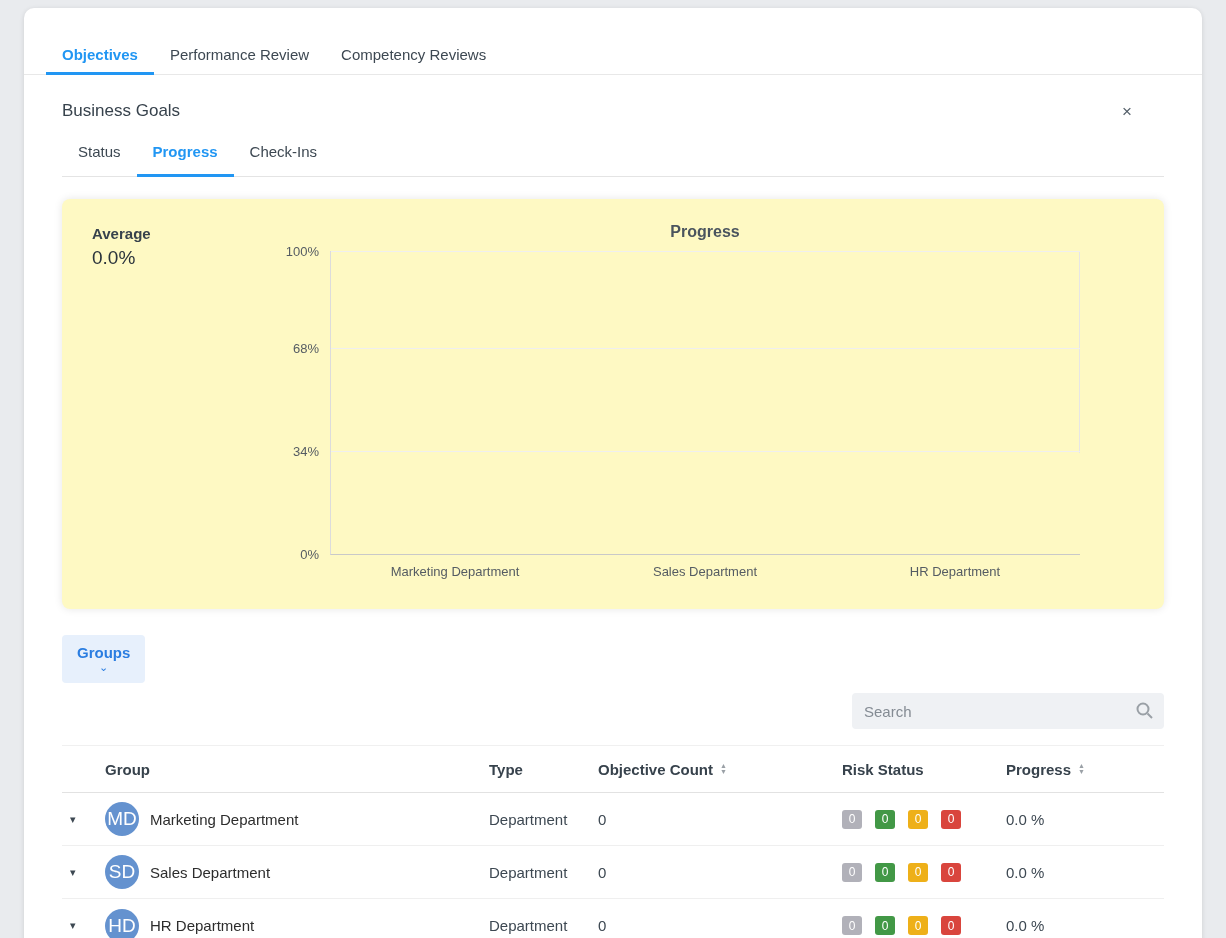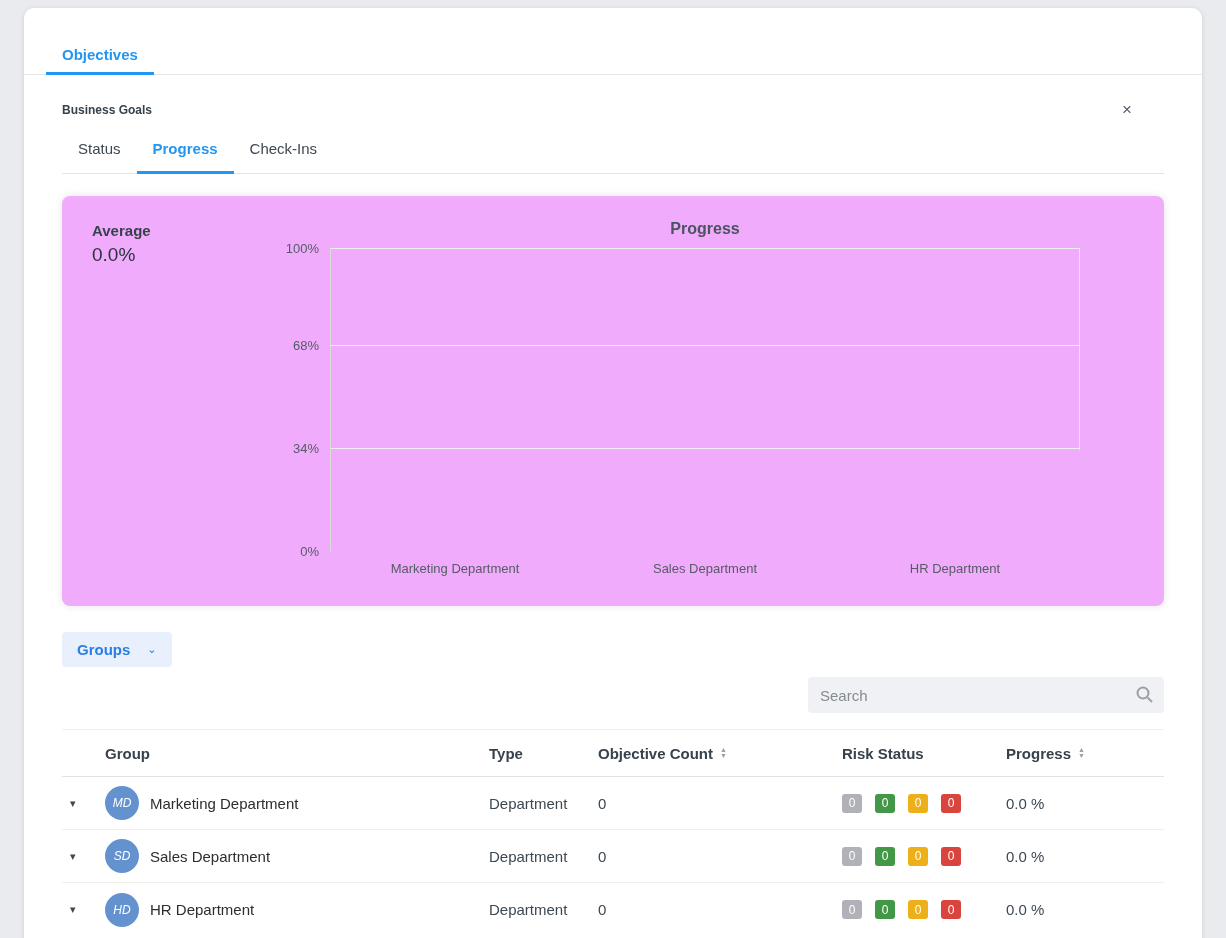--- a/index.html
+++ b/index.html
@@ -40,21 +40,21 @@
     margin-bottom: -1px;
   }
 
   
   .panel-header {
     display: flex;
     justify-content: space-between;
     align-items: center;
     margin-top: 26px;
   }
-  .panel-title { font-size: 12px; font-weight: bold; color: #37424c; }
+  .panel-title { font-size: 17px; font-weight: normal; color: #37424c; }
   .close-btn {
     background: none; border: none;
     font-size: 17px; color: #55606a;
     cursor: pointer;
     margin-right: 32px;
     line-height: 1;
   }
 
   
   .sub-tabs {
@@ -71,21 +71,21 @@
   .sub-tab.active {
     color: #2196f3;
     font-weight: bold;
     border-bottom: 3px solid #2196f3;
     margin-bottom: -1px;
   }
 
   
   .chart-card {
     margin-top: 22px;
-    background: #f0abfc;
+    background: #fef9c3;
     border-radius: 8px;
     box-shadow: 0 0 8px rgba(0,0,0,0.10);
     position: relative;
     padding: 24px 0 30px;
   }
   .average-block { position: absolute; left: 30px; top: 26px; }
   .average-label { font-size: 15px; font-weight: bold; color: #37424c; }
   .average-value { font-size: 19px; color: #2b343c; margin-top: 5px; }
   .chart-area { margin: 0 84px 0 268px; }
   .chart-title {
@@ -118,34 +118,35 @@
     white-space: nowrap;
   }
   .plot-cats { display: flex; margin-top: 9px; }
   .plot-cat { flex: 1; text-align: center; font-size: 13px; color: #555c63; }
 
   
   .groups-row { margin-top: 26px; }
   .groups-btn {
     display: inline-flex;
     align-items: center;
-    gap: 17px;
+    gap: 0;
     background: #e7f0fc;
     color: #2a7de1;
     border: none;
     border-radius: 4px;
     padding: 9px 15px;
     font-size: 15px;
     font-weight: bold;
     font-family: inherit;
     cursor: pointer;
+    flex-direction: column;
   }
   .groups-btn .chev { font-size: 11px; font-weight: normal; }
   .search-row { display: flex; justify-content: flex-end; margin-top: 10px; }
-  .search-box { position: relative; width: 356px; }
+  .search-box { position: relative; width: 312px; }
   .search-box input {
     width: 100%; height: 36px;
     background: #eff1f4;
     border: none; border-radius: 4px;
     padding: 0 38px 0 12px;
     font-size: 15px;
     color: #333;
     font-family: inherit;
     outline: none;
   }
@@ -192,24 +193,23 @@
     font-size: 11px;
     cursor: pointer;
     padding: 4px 8px;
   }
   .group-cell { display: flex; align-items: center; gap: 11px; }
   .avatar {
     width: 34px; height: 34px;
     border-radius: 50%;
     background: #6492cf;
     color: #fff;
-    font-size: 12px;
+    font-size: 19px;
     display: flex; align-items: center; justify-content: center;
     flex: none;
-    font-style: italic;
   }
   .group-name { font-size: 15px; color: #2d2d2d; }
   .cell-text { font-size: 15px; color: #3d4852; }
   .badges { display: flex; gap: 13px; }
   .badge {
     min-width: 20px; height: 19px;
     padding: 0 4px;
     border-radius: 3px;
     color: #fff;
     font-size: 12px;
@@ -222,20 +222,22 @@
   .badge-yellow { background: #eeb019; }
   .badge-red    { background: #d9453d; }
 </style>
 </head>
 <body>
 
 <div class="main-card">
 
   <div class="top-tabs">
     <div class="top-tab active">Objectives</div>
+    <div class="top-tab">Performance Review</div>
+    <div class="top-tab">Competency Reviews</div>
   </div>
 
   <div class="card-inner">
 
     <div class="panel-header">
       <div class="panel-title">Business Goals</div>
       <button class="close-btn">×</button>
     </div>
 
     <div class="sub-tabs">

